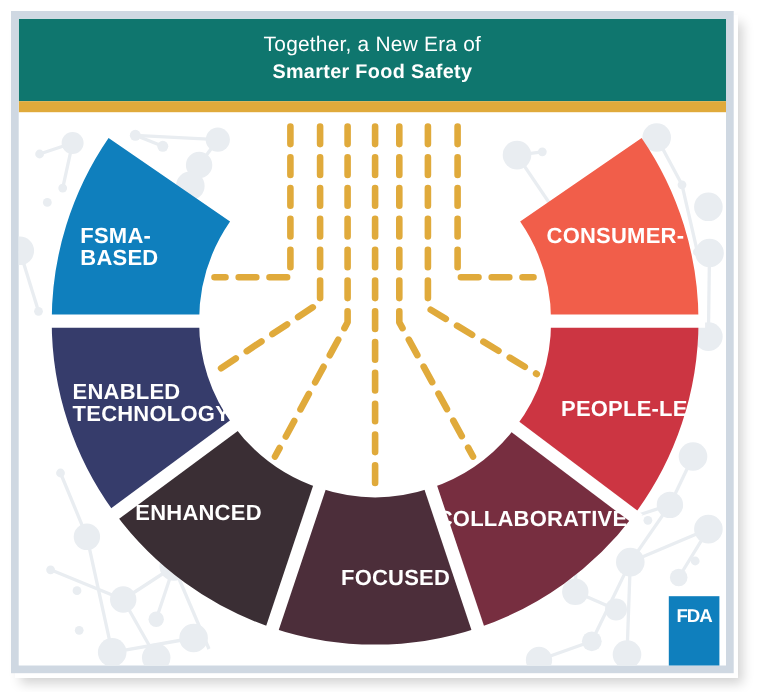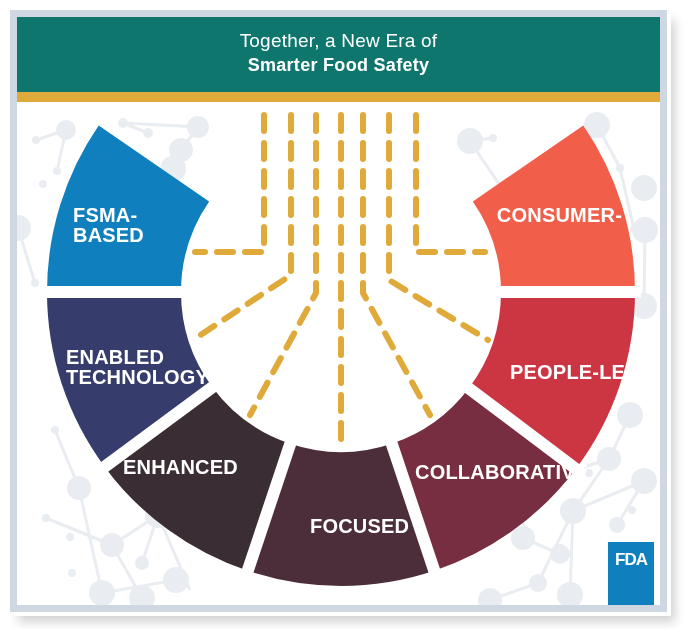--- a/index.html
+++ b/index.html
@@ -140,21 +140,21 @@
       <div class="label" style="top: 330px; left: 49px;">
         <div>ENABLED</div>
         <div>TECHNOLOGY</div>
       </div>
       <div class="label" style="top: 440px; left: 106px;">
         <div>ENHANCED</div>
       </div>
       <div class="label" style="top: 499px; left: 293px;">
         <div>FOCUSED</div>
       </div>
-      <div class="label" style="top: 445px; left: 398px;">
+      <div class="label" style="top: 445px; left: 380px;">
         <div>COLLABORATIVE</div>
       </div>
       <div class="label" style="top: 345px; left: 493px;">
         <div>PEOPLE-LED</div>
       </div>
       <div class="label" style="top: 188px; text-align: center; right: 38px;">
         <div>CONSUMER-</div>
       </div>
     </div>
 

